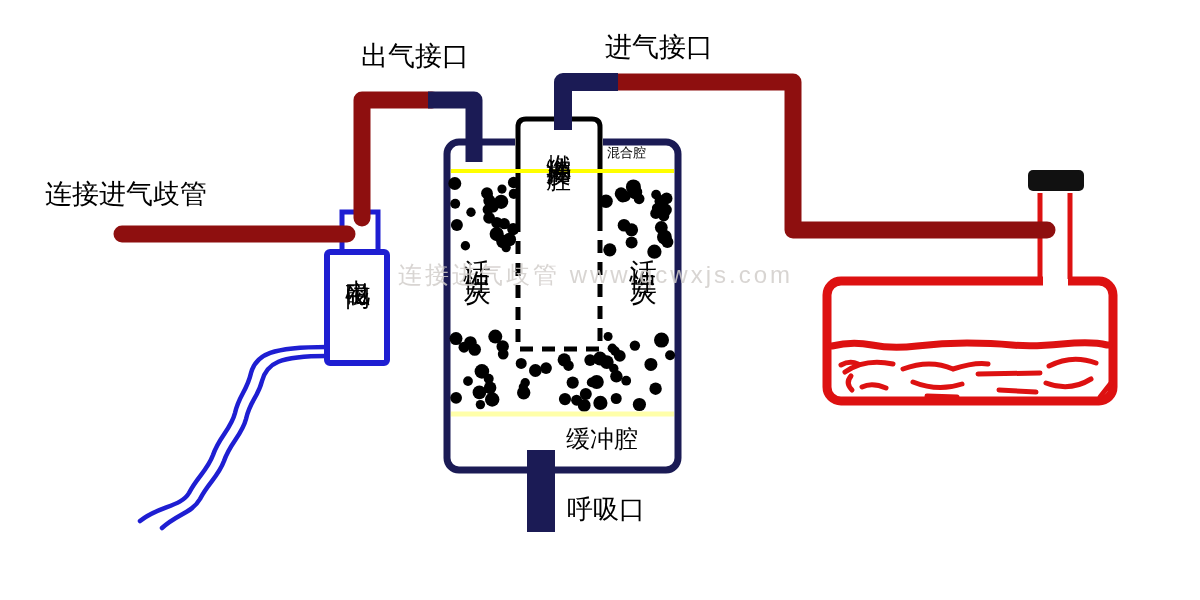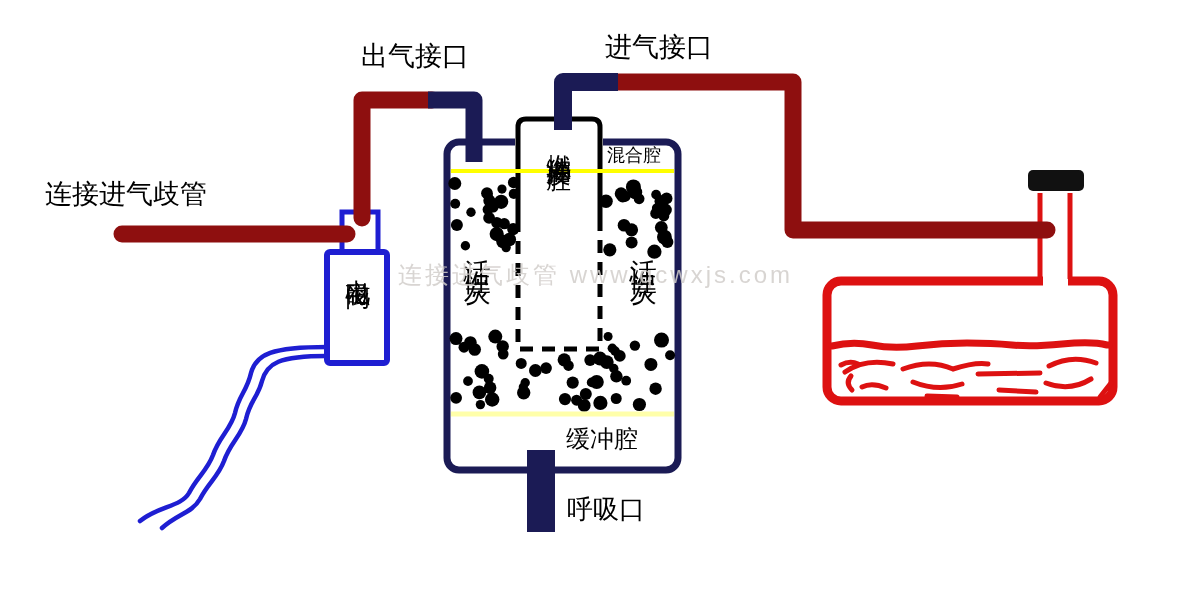--- a/index.html
+++ b/index.html
@@ -10,21 +10,21 @@
   .stage svg{position:absolute;left:0;top:0;}
   .label{position:absolute;white-space:nowrap;color:#000;line-height:1.05;}
   .vtext{writing-mode:vertical-rl;text-orientation:upright;}
   .lbl-outlet{left:361px;top:42px;font-size:27px;}
   .lbl-inlet{left:593px;top:33px;font-size:27px;margin-left:12px;}
   .lbl-manifold{left:45px;top:180px;font-size:27px;}
   .lbl-valve{left:344px;top:259px;font-size:25px;letter-spacing:3px;}
   .lbl-carbon-l{left:463px;top:238px;font-size:27px;letter-spacing:9px;}
   .lbl-carbon-r{left:629px;top:238px;font-size:27px;letter-spacing:9px;}
   .lbl-evap{left:545px;top:134px;font-size:25px;letter-spacing:3px;}
-  .lbl-mix{left:607px;top:146px;font-size:18px;}
+  .lbl-mix{left:607px;top:146px;font-size:13px;}
   .lbl-buffer{left:566px;top:427px;font-size:24px;}
   .lbl-breather{left:567px;top:496px;font-size:26px;}
   .lbl-tank{left:866px;top:299px;font-size:30px;letter-spacing:60px;color:var(--tank_text_red,#cc2222);}
   .lbl-watermark{left:398px;top:262px;font-size:24px;letter-spacing:3px;
     color:var(--watermark_gray,#d2cecb);opacity:.85;
     font-family:"Liberation Sans","DejaVu Sans",sans-serif;}
   
   .s-red{stroke:var(--pipe_dark_red,#8e0f0f);fill:none;}
   .s-navy{stroke:var(--pipe_navy,#1b1b55);fill:none;}
   .f-navy{fill:var(--pipe_navy,#1b1b55);}

